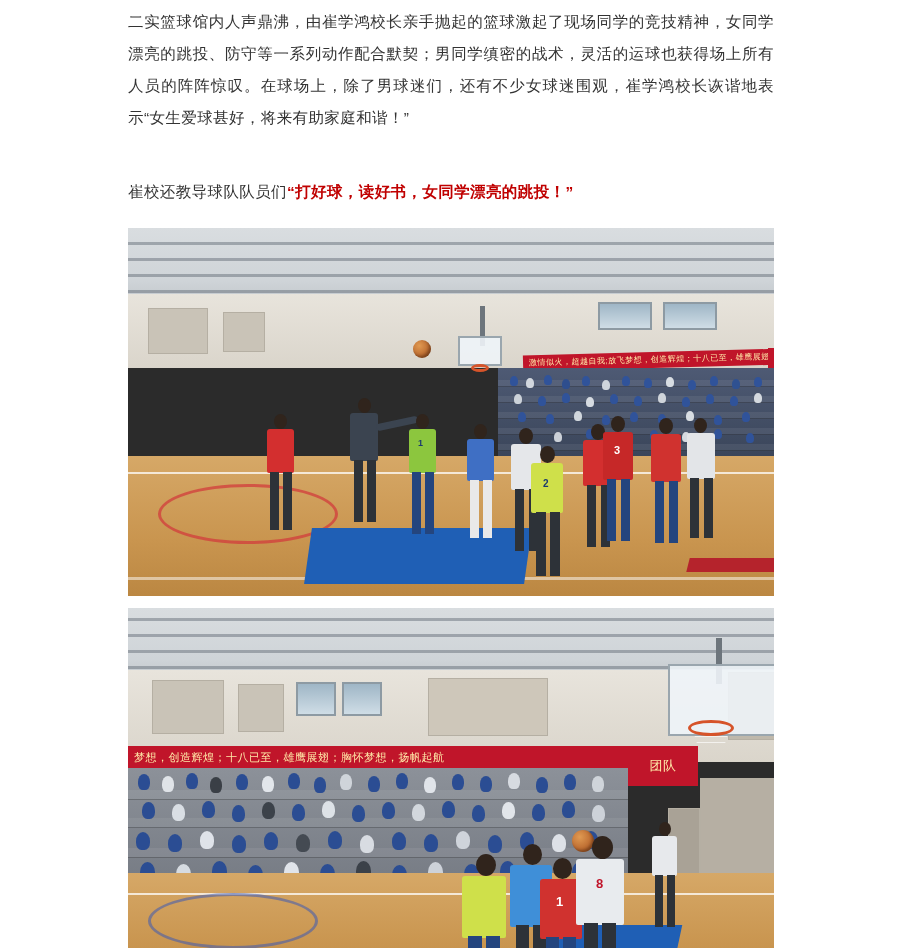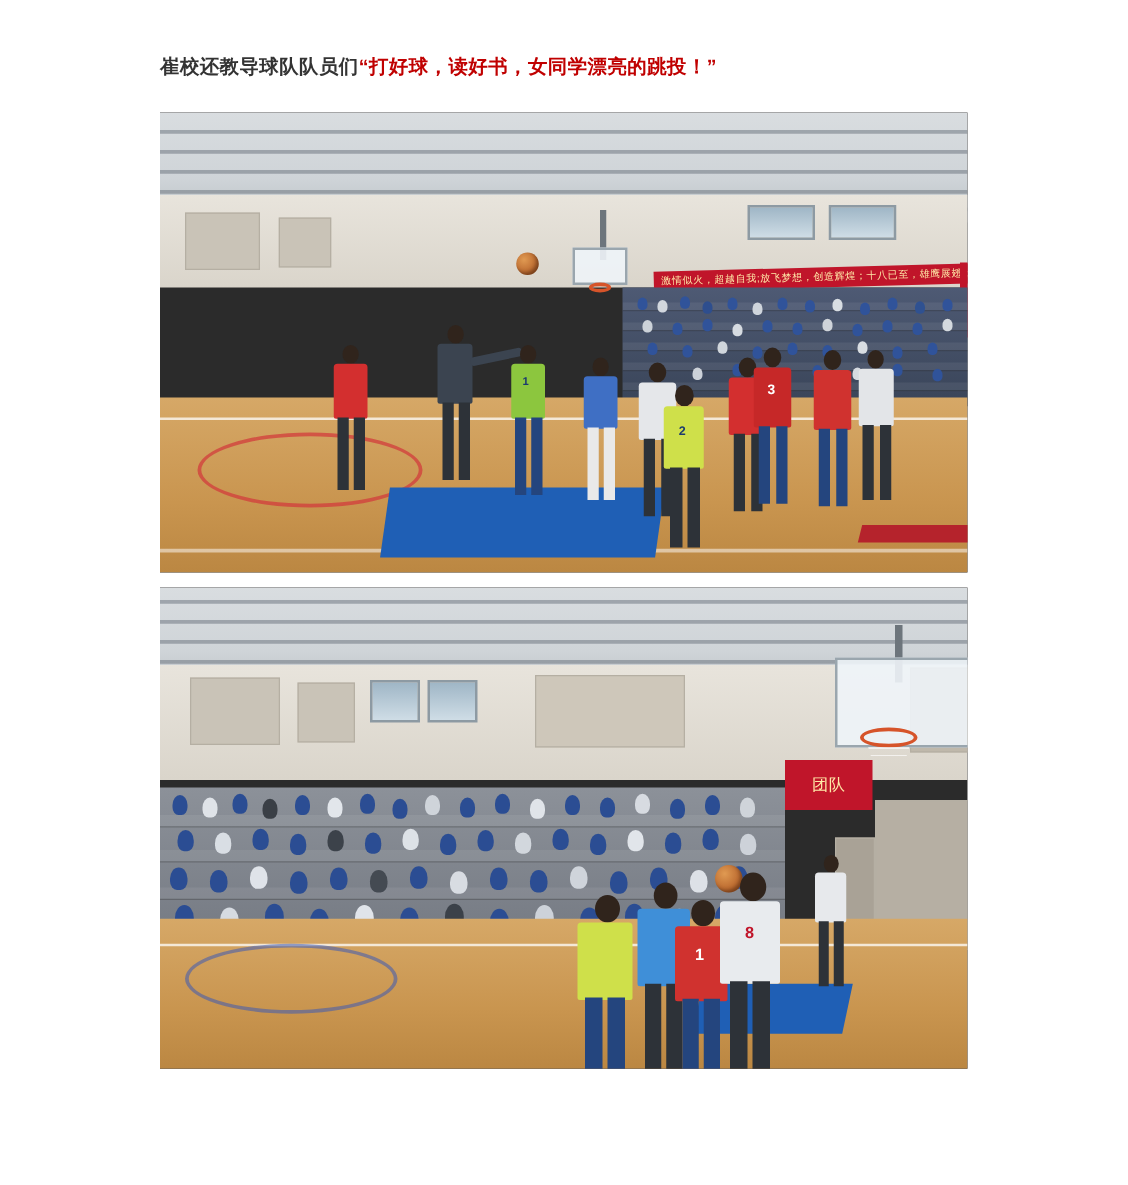--- a/index.html
+++ b/index.html
@@ -37,21 +37,21 @@
   .para-highlight {
     font-size: 15.5px;
     line-height: 32px;
     color: #333333;
     letter-spacing: 0.4px;
     margin: 0;
     padding: 4px 18px 6px 18px;
     font-weight: bold;
   }
   .para-highlight .lead {
-    font-weight: bold;
+    font-weight: normal;
   }
   .para-highlight .red {
     color: #c00000;
     font-weight: bold;
   }
   .divider-zone {
     height: 14px;
   }
 
   
@@ -195,20 +195,21 @@
     position: absolute;
   }
 </style>
 </head>
 <body>
 
 <div class="page">
 
   <div class="article">
 
+    <p class="para">二实篮球馆内人声鼎沸，由崔学鸿校长亲手抛起的篮球激起了现场同学的竞技精神，女同学漂亮的跳投、防守等一系列动作配合默契；男同学缜密的战术，灵活的运球也获得场上所有人员的阵阵惊叹。在球场上，除了男球迷们，还有不少女球迷围观，崔学鸿校长诙谐地表示“女生爱球甚好，将来有助家庭和谐！”</p>
 
     <div class="para-spacer"></div>
 
     <p class="para-highlight">
       <span class="lead">崔校还教导球队队员们</span><span class="red">“打好球，读好书，女同学漂亮的跳投！”</span>
     </p>
 
     <div class="divider-zone"></div>
 
     <div class="photo one">
@@ -387,20 +388,21 @@
         <div class="window" style="left:168px; top:74px; width:40px; height:34px;"></div>
         <div class="window" style="left:214px; top:74px; width:40px; height:34px;"></div>
         <div class="wallPanel" style="left:300px; top:70px; width:120px; height:58px; background:#cec7ba;"></div>
         <div class="wallPanel" style="left:600px; top:64px; width:70px; height:68px; background:#bfb8ab;"></div>
 
         <div class="pole" style="left:588px; top:30px; width:6px; height:46px;"></div>
         <div class="hoop-board" style="left:540px; top:56px; width:110px; height:72px;"></div>
         <div class="hoop-ring" style="left:560px; top:112px; width:46px; height:16px;"></div>
         <div class="hoop-net" style="left:566px; top:126px; width:34px; height:22px; background:linear-gradient(transparent 0 2px, rgba(255,255,255,0.65) 2px 3px, transparent 3px 8px, rgba(255,255,255,0.65) 8px 9px, transparent 9px); clip-path: polygon(0 0,100% 0,80% 100%,20% 100%);"></div>
 
+        <div class="banner" style="left:0px; top:138px; width:500px; height:22px; font-size:11px;">梦想，创造辉煌；十八已至，雄鹰展翅；胸怀梦想，扬帆起航</div>
         <div class="banner" style="left:500px; top:138px; width:70px; height:40px; font-size:13px; justify-content:center; background:#c0152a;">团队</div>
 
         <div class="stands" style="left:0; top:160px; width:500px; height:160px; background:linear-gradient(#8c9199,#6e737c);">
           <div class="standRow" style="top:22px; height:10px;"></div>
           <div class="standRow" style="top:50px; height:10px;"></div>
           <div class="standRow" style="top:80px; height:10px;"></div>
           <div class="standRow" style="top:112px; height:10px;"></div>
           <div class="standRow" style="top:142px; height:10px;"></div>
           <div class="crowd" style="left:10px; top:6px; width:12px; height:16px; background:#2b4d93;"></div>
           <div class="crowd" style="left:34px; top:8px; width:12px; height:16px; background:#dfe3e8;"></div>

